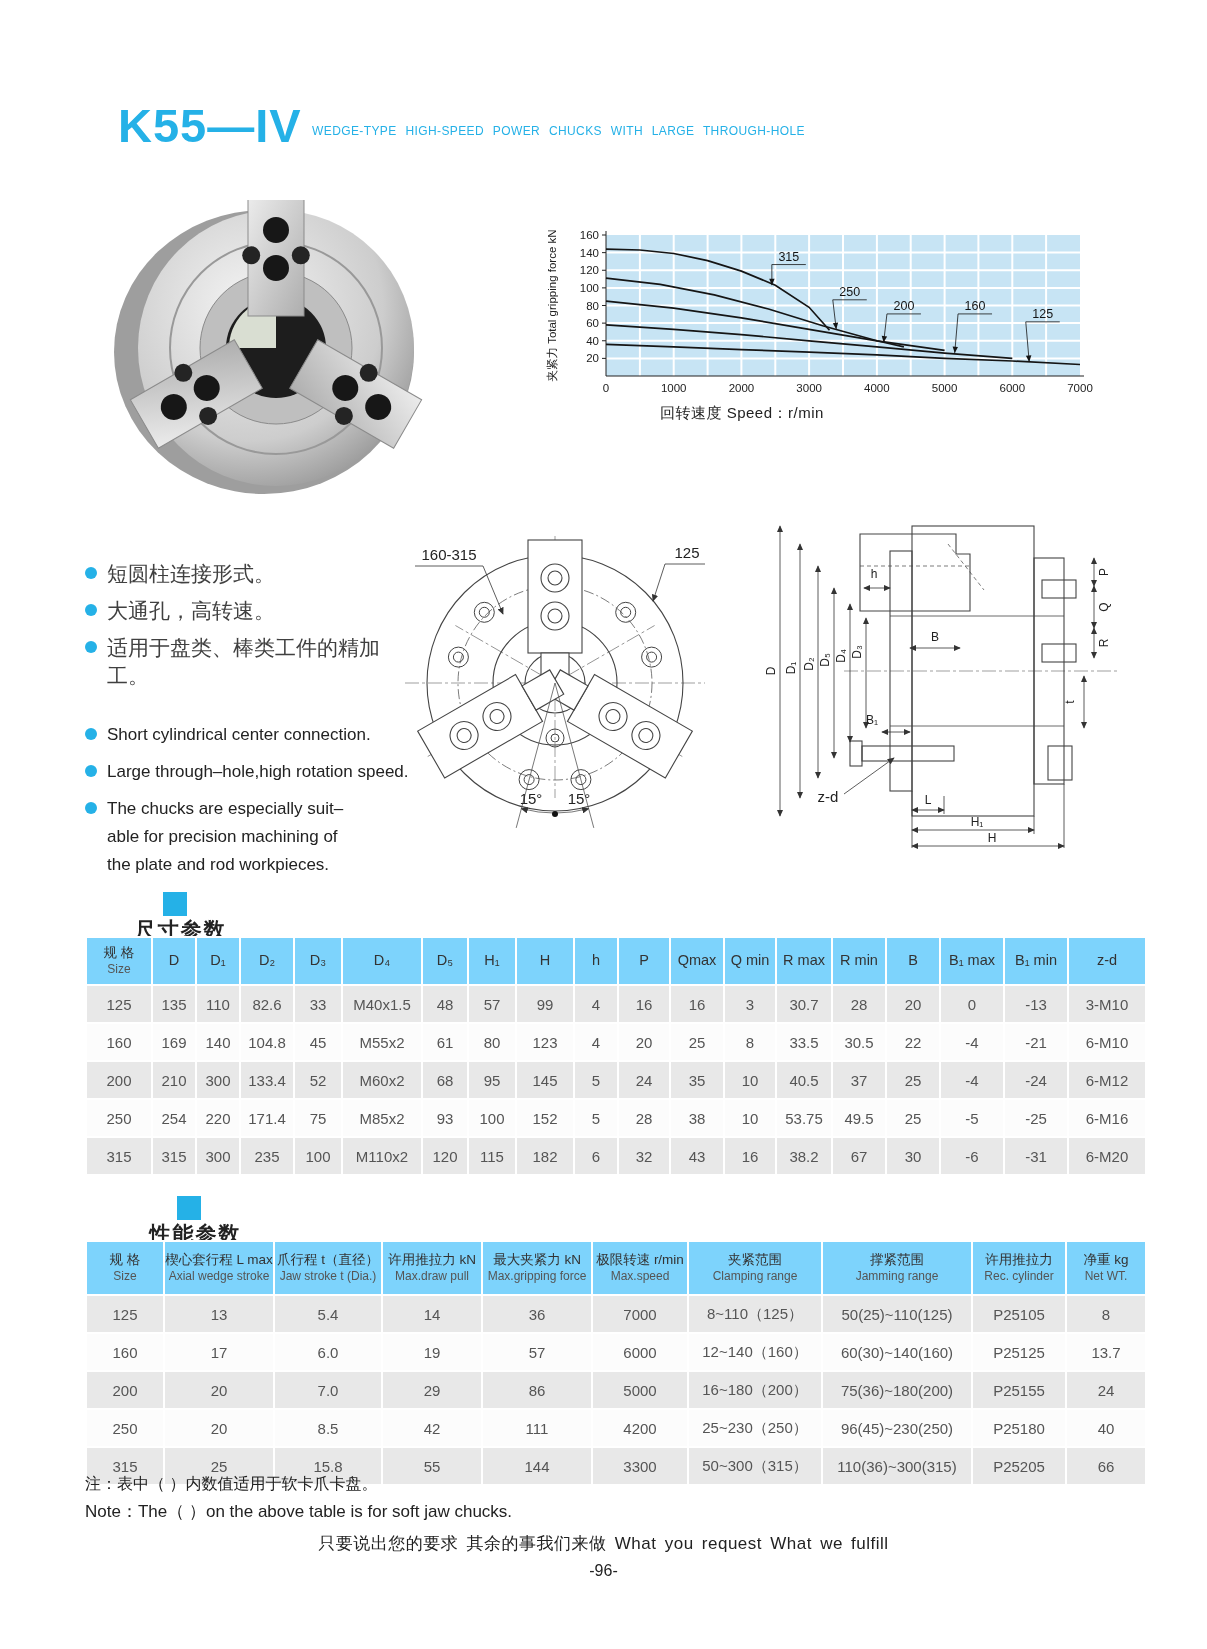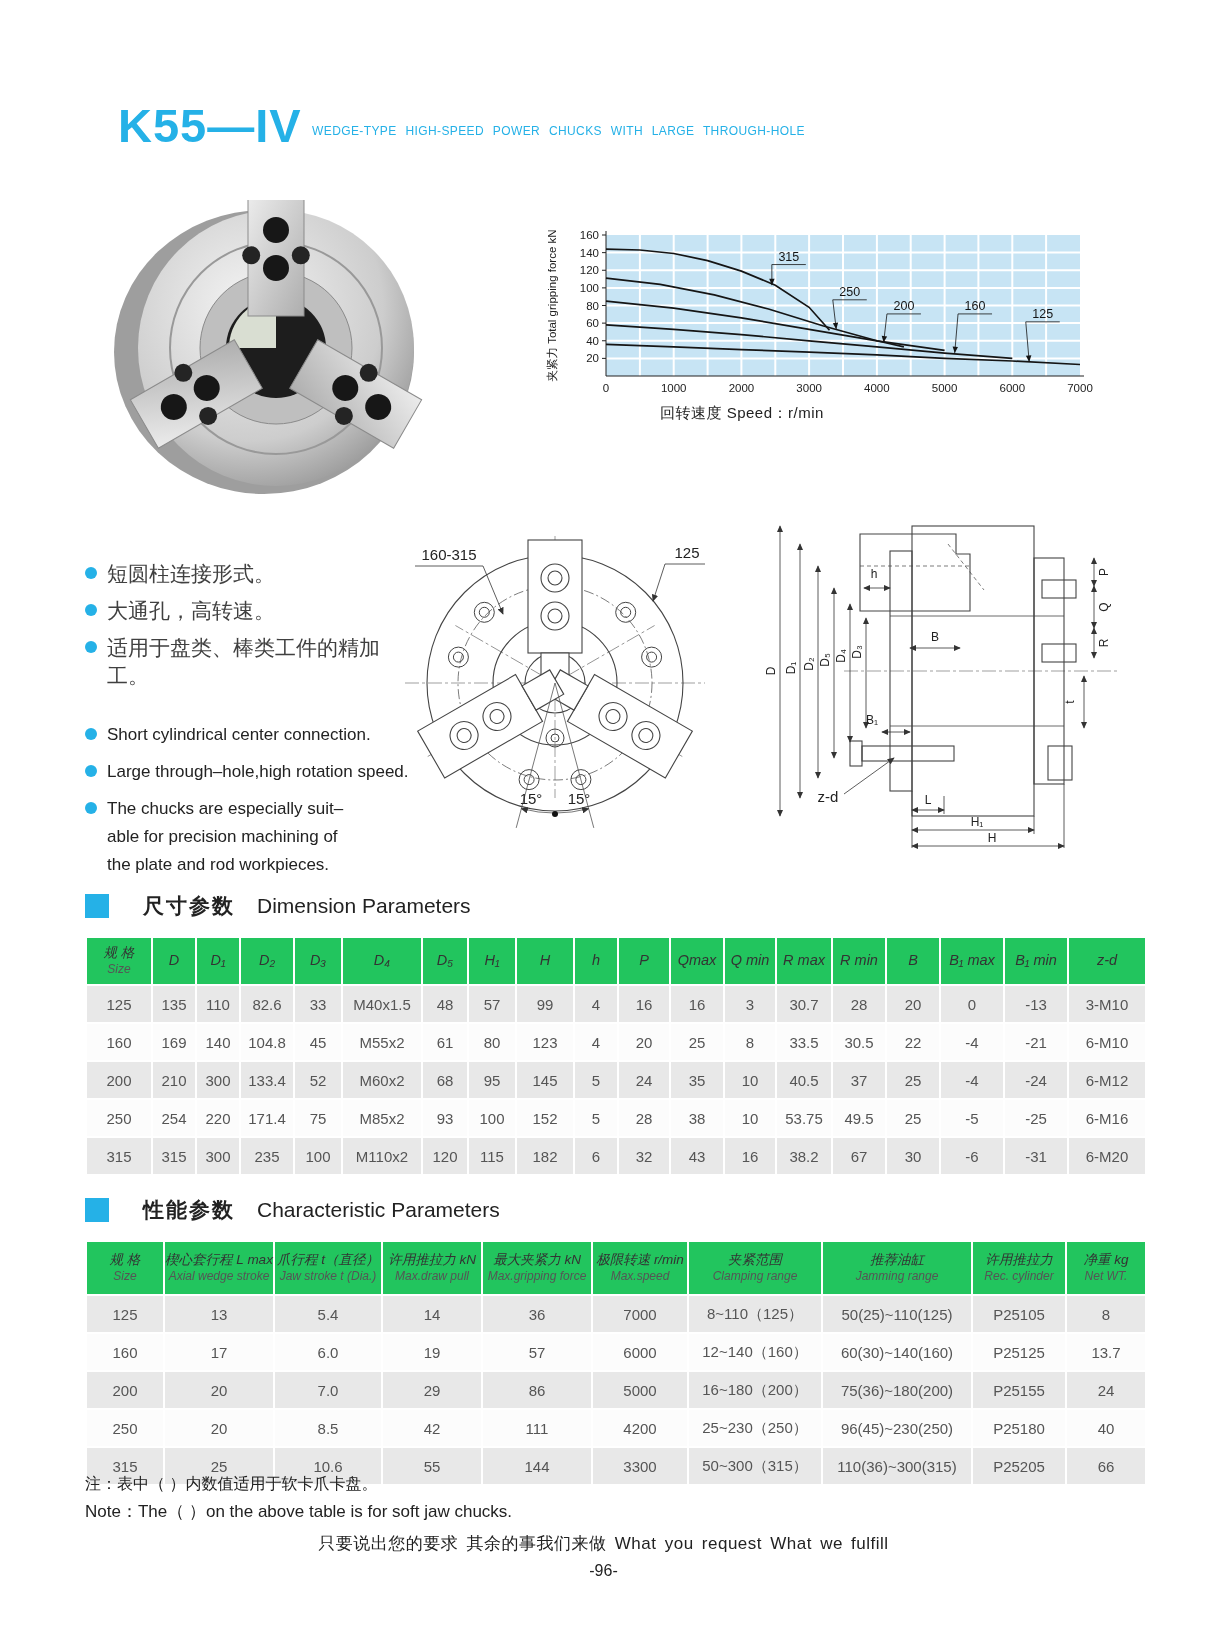--- a/index.html
+++ b/index.html
@@ -27,30 +27,30 @@
 
   
   #features{position:absolute;left:85px;top:560px;width:330px;}
   .feat{display:flex;align-items:flex-start;margin-bottom:9px;}
   .feat .dot{width:12px;height:12px;border-radius:50%;margin:7px 10px 0 0;flex:none;}
   .feat.cn .txt{font-size:21px;line-height:28px;color:#404040;}
   .feat.en .txt{font-size:17px;line-height:28px;color:#222;white-space:pre-line;}
   #features .gap{height:22px;}
 
   
-  .sec-head{position:absolute;left:85px;display:flex;align-items:center;}
+  .sec-head{position:absolute;left:85px;display:flex;align-items:center;flex-direction:column;}
   .sec-head .sq{width:24px;height:24px;margin-right:34px;}
   .sec-head .cn{font-size:21px;font-weight:bold;color:#222;letter-spacing:2px;margin-right:22px;}
   .sec-head .en{font-size:21px;color:#222;}
 
   
   .ptable{position:absolute;left:85px;width:1040px;border-collapse:collapse;table-layout:fixed;
     border-top:2px solid #8a8a8a;border-bottom:2px solid #8a8a8a;}
   .ptable th,.ptable td{border:2px solid #fff;text-align:center;vertical-align:middle;padding:0;font-weight:normal;}
-  .ptable thead th{background:#22c55e;color:#333;font-style:italic;}
+  .ptable thead th{background:#7dd3fc;color:#333;}
   .ptable tbody td{color:#555;font-size:15px;}
   .ptable tbody tr:nth-child(odd) td{background:#e8e8e8;}
   .ptable tbody tr:nth-child(even) td{background:#fcfcfc;}
   .h-one{font-size:14.5px;line-height:1.2;}
   .h-cn{font-size:13.5px;line-height:1.35;color:#333;}
   .h-en{font-size:12px;line-height:1.3;color:#555;}
   #t1 thead th{height:46px;}
   #t1 tbody td{height:36px;}
   #t2 thead th{height:52px;}
   #t2 tbody td{height:36px;}
@@ -598,21 +598,21 @@
           </th>
           <th>
             <div class="h-cn">极限转速 r/min</div>
             <div class="h-en">Max.speed</div>
           </th>
           <th>
             <div class="h-cn">夹紧范围</div>
             <div class="h-en">Clamping range</div>
           </th>
           <th>
-            <div class="h-cn">推荐油缸</div>
+            <div class="h-cn">撑紧范围</div>
             <div class="h-en">Jamming range</div>
           </th>
           <th>
             <div class="h-cn">许用推拉力</div>
             <div class="h-en">Rec. cylinder</div>
           </th>
           <th>
             <div class="h-cn">净重 kg</div>
             <div class="h-en">Net WT.</div>
           </th>
@@ -663,21 +663,21 @@
           <td>111</td>
           <td>4200</td>
           <td>25~230（250）</td>
           <td>96(45)~230(250)</td>
           <td>P25180</td>
           <td>40</td>
         </tr>
         <tr>
           <td>315</td>
           <td>25</td>
-          <td>10.6</td>
+          <td>15.8</td>
           <td>55</td>
           <td>144</td>
           <td>3300</td>
           <td>50~300（315）</td>
           <td>110(36)~300(315)</td>
           <td>P25205</td>
           <td>66</td>
         </tr>
       </tbody>
   </table>

